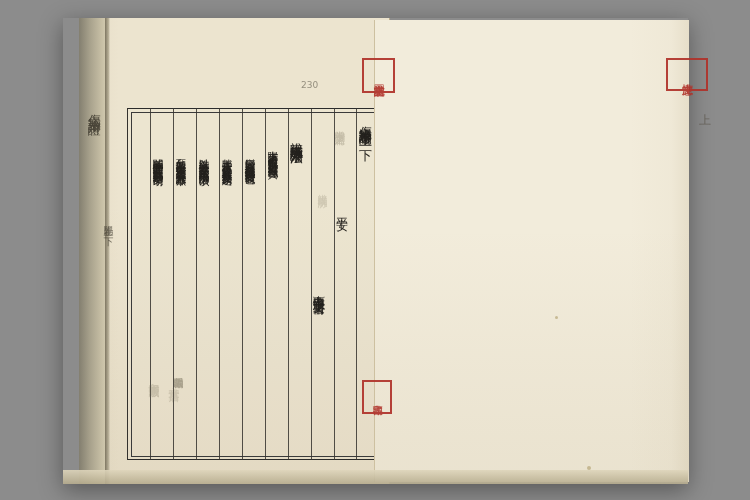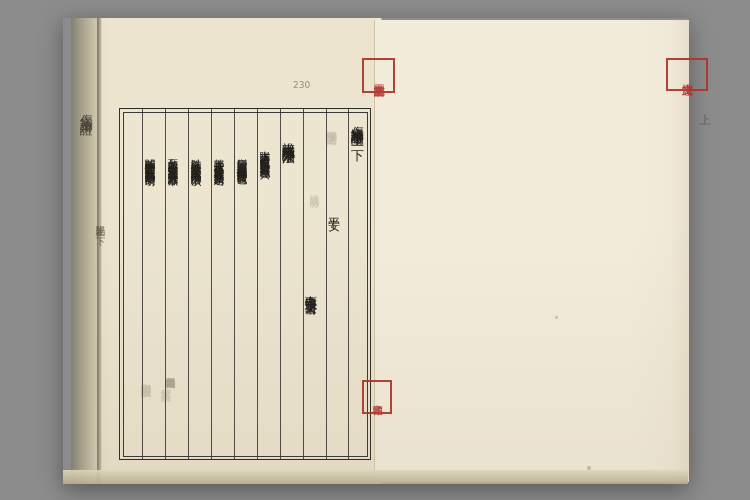--- a/index.html
+++ b/index.html
@@ -26,21 +26,21 @@
     left: 63px;
     top: 18px;
     width: 625px;
     height: 466px;
     box-shadow: 0 6px 22px rgba(0,0,0,0.38);
   }
 
   
   .page-left {
     position: absolute;
-    left: 8px;
+    left: 16px;
     top: 0;
     width: 310px;
     height: 466px;
     background: #ece4cf;
     background-image:
       linear-gradient(90deg, rgba(120,100,70,0.20) 0px, rgba(120,100,70,0.05) 14px, rgba(255,255,255,0) 40px),
       linear-gradient(0deg, rgba(150,125,85,0.10), rgba(150,125,85,0.0) 60%);
     border-right: 1px solid #b7a98a;
   }
   

